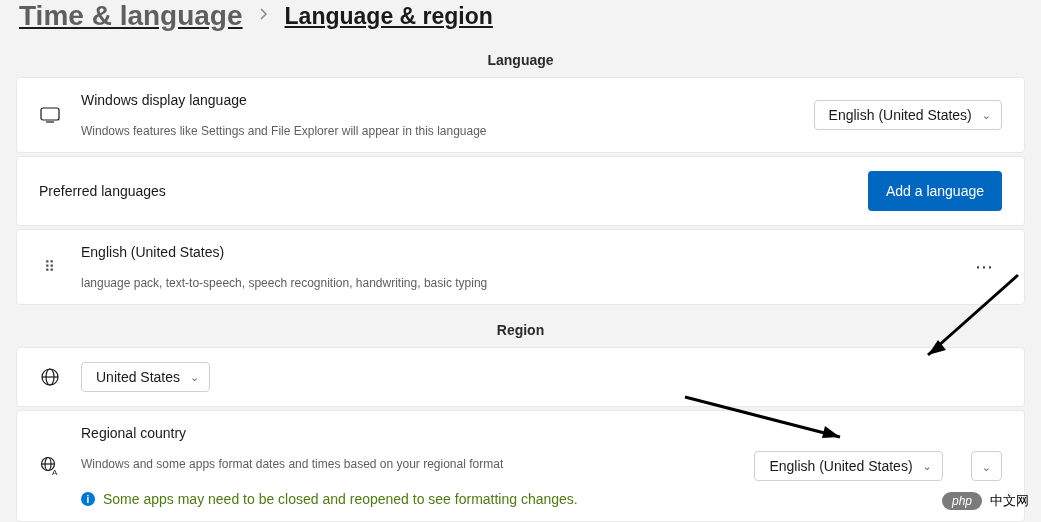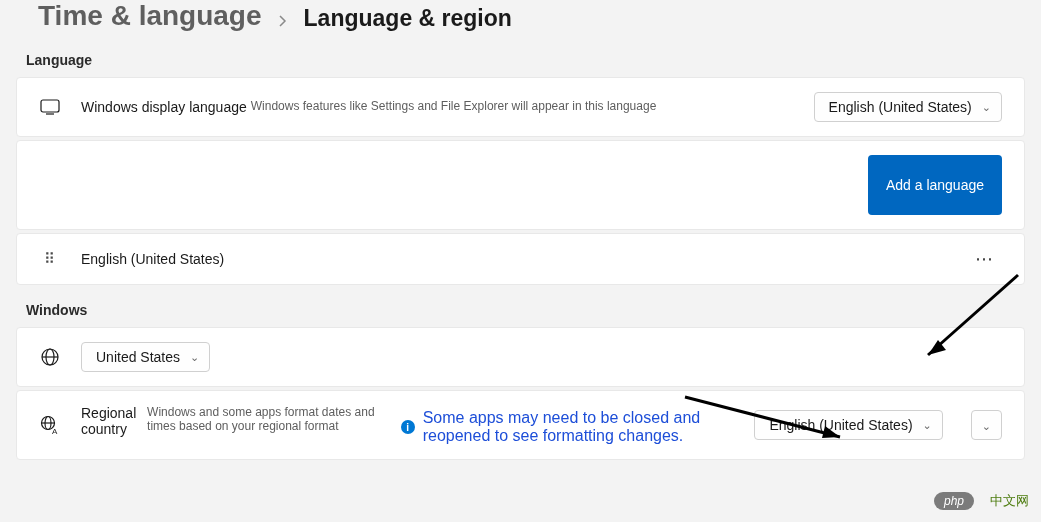--- a/index.html
+++ b/index.html
@@ -6,37 +6,37 @@
     body {
       font-family: "Segoe UI", -apple-system, sans-serif;
       background: #f3f3f3;
       width: 1041px;
       height: 522px;
       padding: 0 0 0 0;
       font-size: 14px;
       color: #1a1a1a;
       position: relative;
     }
-    .breadcrumb { display: flex; align-items: flex-end; gap: 16px; padding: 0 38px 6px; }
+    .breadcrumb { display: flex; align-items: center; gap: 16px; padding: 0 19px 6px; text-decoration: underline; }
     .breadcrumb-parent { font-size: 28px; font-weight: 600; color: #5f5f5f; }
     .breadcrumb-sep { font-size: 16px; color: #8a8a8a; }
     .breadcrumb-current { font-size: 23px; font-weight: 600; color: #1a1a1a; }
-    .section-title { font-size: 14px; font-weight: 600; color: #2b2b2b; padding: 14px 26px 6px; }
+    .section-title { font-size: 14px; font-weight: 600; color: #2b2b2b; padding: 14px 26px 6px; text-align: center; }
     .card {
       background: #fff;
       border: 1px solid #e8e8e8;
       border-radius: 4px;
       margin: 3px 16px;
       padding: 14px 22px;
       display: flex;
       align-items: center;
       gap: 20px;
     }
     .card-icon { width: 22px; height: 22px; display: flex; align-items: center; justify-content: center; flex-shrink: 0; }
-    .card-text { flex: 1; display: flex; flex-direction: row; gap: 4px; }
+    .card-text { flex: 1; display: flex; flex-direction: column; gap: 16px; }
     .card-title { font-size: 14px; color: #1a1a1a; }
     .card-desc { font-size: 12px; color: #5e5e5e; }
     .dropdown {
       background: #fefefe;
       border: 1px solid #d0d0d0;
       border-radius: 4px;
       padding: 6px 10px 6px 14px;
       display: inline-flex;
       align-items: center;
       gap: 10px;
@@ -45,35 +45,35 @@
       cursor: pointer;
       min-width: 110px;
       justify-content: space-between;
     }
     .chevron { color: #6a6a6a; font-size: 11px; }
     .btn-primary {
       background: #0067c0;
       color: #fff;
       border: none;
       border-radius: 4px;
-      padding: 22px 18px;
+      padding: 12px 18px;
       font-size: 14px;
       cursor: pointer;
     }
     .lang-item { margin-left: 16px; margin-right: 16px; }
     .drag-handle { font-size: 15px; color: #4a4a4a; letter-spacing: 1px; line-height: 6px; }
     .more-btn { font-size: 18px; color: #3a3a3a; cursor: pointer; padding: 0 8px; letter-spacing: 1px; }
     .expand-btn { background: #fefefe; border: 1px solid #d0d0d0; border-radius: 4px; padding: 6px 10px; cursor: pointer; color: #6a6a6a; margin-left: 8px; }
     .info-row { display: flex; align-items: center; gap: 8px; margin-top: 4px; }
     .info-icon { width: 14px; height: 14px; border-radius: 50%; background: #0078d4; color: #fff; display: inline-flex; align-items: center; justify-content: center; font-size: 10px; font-weight: bold; flex-shrink: 0; }
-    .info-text { font-size: 16px; color: #1d4ed8; }
+    .info-text { font-size: 14px; color: #4d7c0f; }
     .arrow { position: absolute; pointer-events: none; }
-    .watermark { position: absolute; right: 12px; bottom: 12px; display: flex; align-items: center; gap: 16px; }
+    .watermark { position: absolute; right: 12px; bottom: 12px; display: flex; align-items: center; gap: 8px; }
     .wm-pill { background: #7b7b7b; color: #fff; border-radius: 10px; padding: 2px 10px; font-size: 12px; font-style: italic; }
-    .wm-text { color: #4d7c0f; font-size: 13px; }
+    .wm-text { color: #000000; font-size: 13px; }
   </style>
 </head>
 <body>
 
 <div class="breadcrumb">
   <span class="breadcrumb-parent">Time &amp; language</span>
   <span class="breadcrumb-sep">
     <svg width="10" height="14" viewBox="0 0 10 14">
         <path d="M2 2 L7 7 L2 12" stroke="#8a8a8a" stroke-width="1.5" fill="none"></path>
       </svg>
@@ -95,33 +95,35 @@
     <div class="card-desc">Windows features like Settings and File Explorer will appear in this language</div>
   </div>
   <div class="dropdown">
     <span>English (United States)</span>
     <span class="chevron">⌄</span>
   </div>
 </div>
 
 <div class="card">
   <div class="card-text">
+    <div class="card-title">Preferred languages</div>
   </div>
   <button class="btn-primary">Add a language</button>
 </div>
 
 <div class="card lang-item">
   <div class="card-icon drag-handle">⠿</div>
   <div class="card-text">
     <div class="card-title">English (United States)</div>
+    <div class="card-desc">language pack, text-to-speech, speech recognition, handwriting, basic typing</div>
   </div>
   <div class="more-btn">⋯</div>
 </div>
 
-<div class="section-title">Windows</div>
+<div class="section-title">Region</div>
 
 <div class="card">
   <div class="card-icon">
     <svg width="20" height="20" viewBox="0 0 20 20">
         <circle cx="10" cy="10" r="8" stroke="#1a1a1a" stroke-width="1.2" fill="none"></circle>
         <ellipse cx="10" cy="10" rx="4" ry="8" stroke="#1a1a1a" stroke-width="1.2" fill="none"></ellipse>
         <line x1="2" y1="10" x2="18" y2="10" stroke="#1a1a1a" stroke-width="1.2"></line>
       </svg>
   </div>
   <div class="dropdown">

